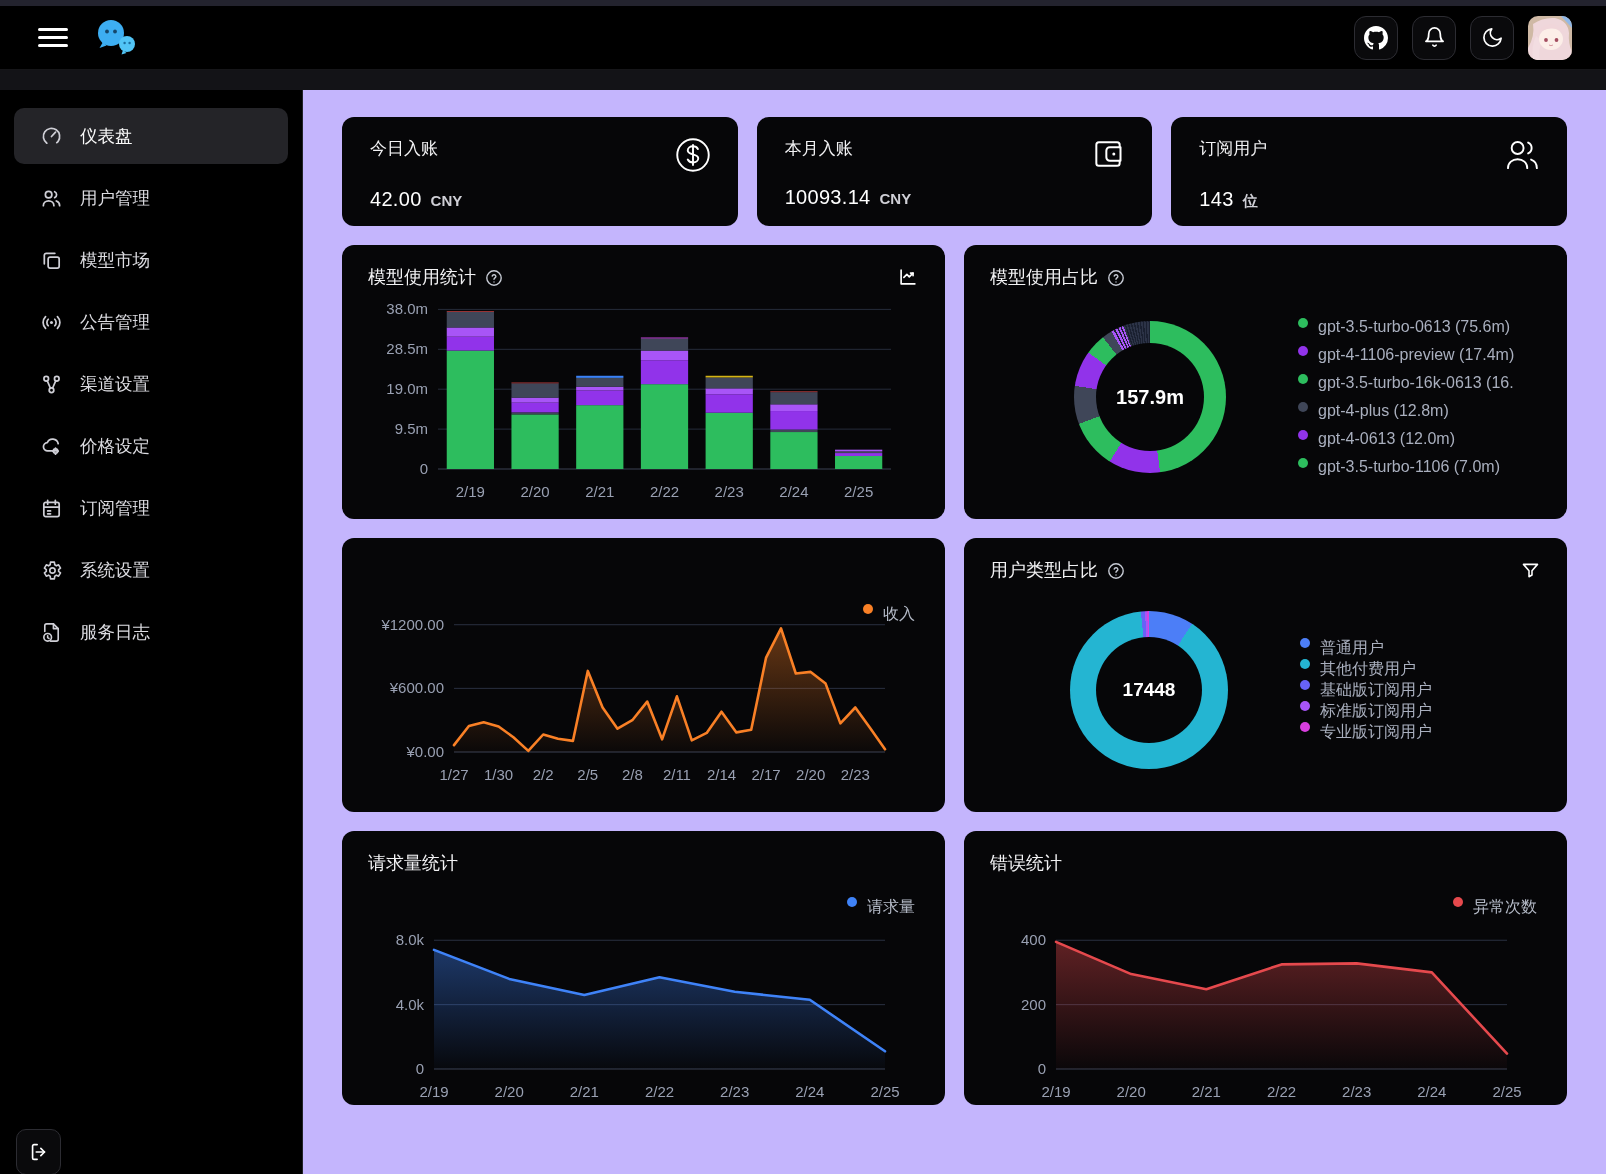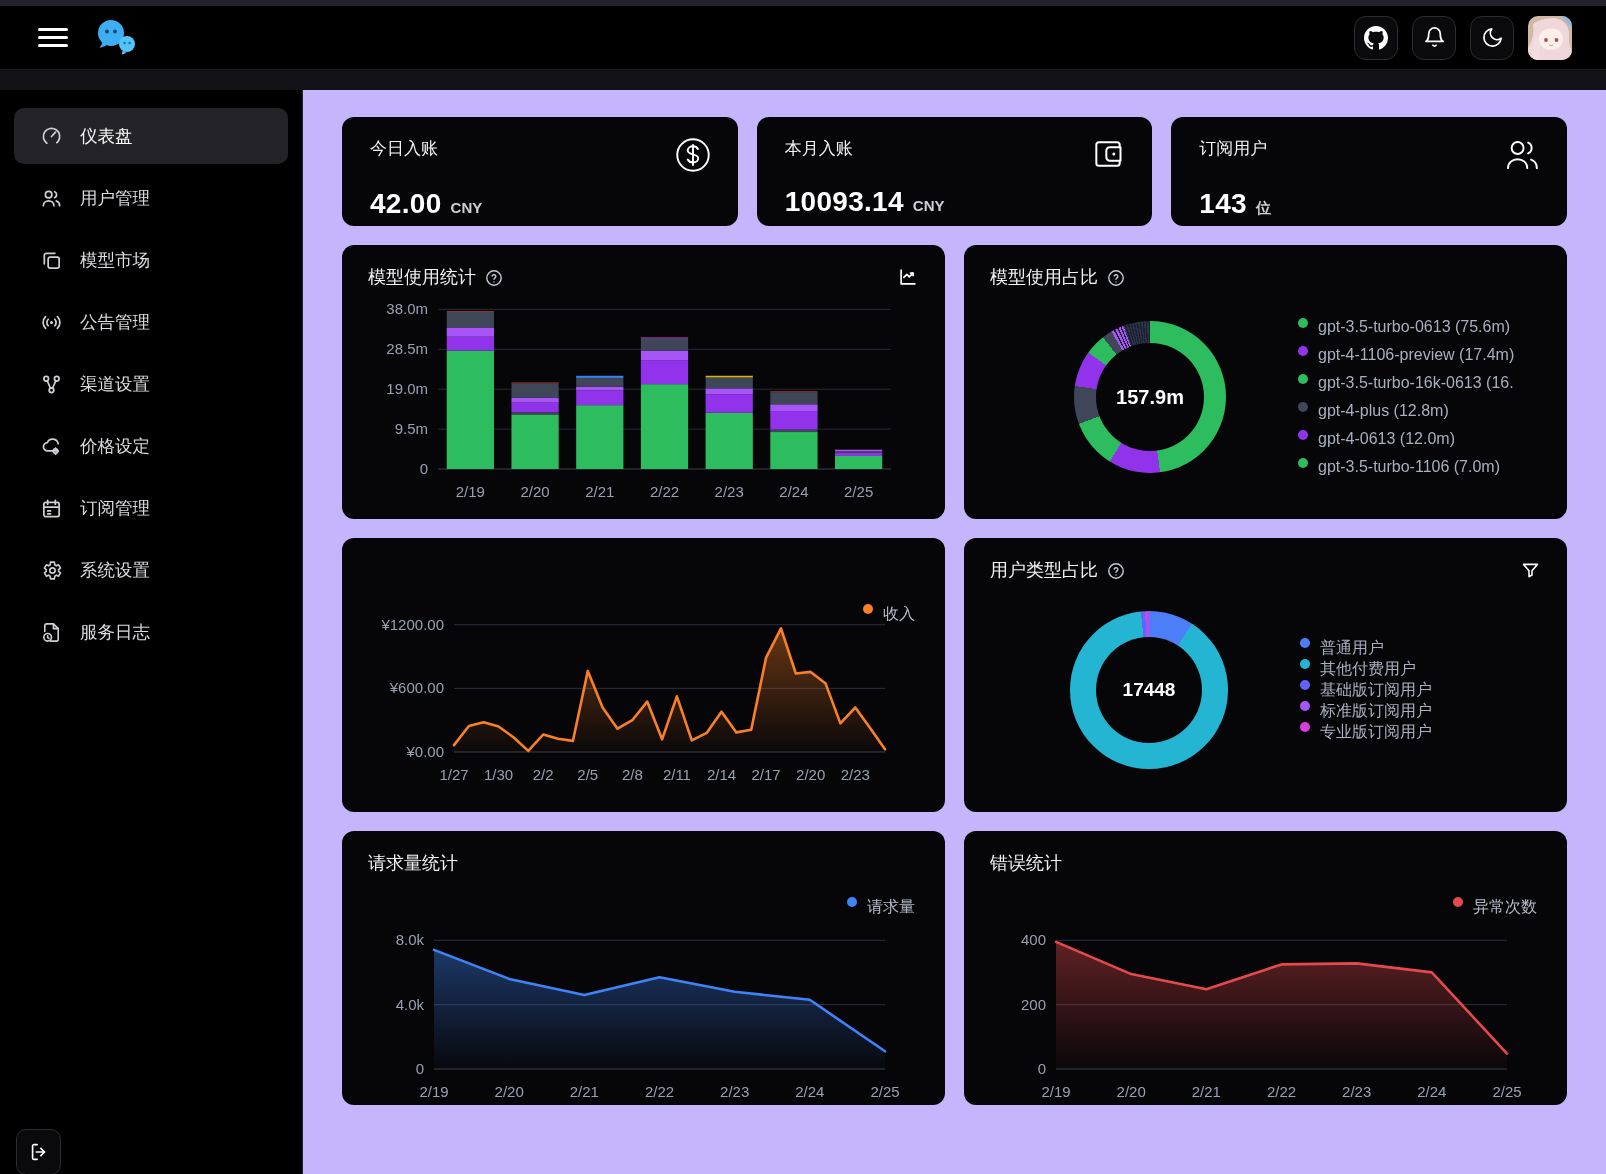--- a/index.html
+++ b/index.html
@@ -21,21 +21,21 @@
   .side-item.active { background:#242428; color:#fafafa; }
   .logout-btn { position:absolute; left:16px; bottom:13px; width:45px; height:46px; border:1px solid #2c2c32; border-radius:10px; display:flex; align-items:center; justify-content:center; color:#fff; background:#0a0a0c; cursor:pointer; }
   
   .main { flex:1; padding:27px 39px 0 39px; background:#c4b5fd; overflow:hidden; }
   .stats { display:flex; gap:19px; }
   .stat-card { flex:1; height:109px; background:#060608; border-radius:12px; padding:17px 24px 0 28px; }
   .stat-top { display:flex; align-items:flex-start; justify-content:space-between; }
   .stat-label { color:#f2f2f4; font-size:17px; padding-top:3px; }
   .stat-ic { color:#fff; }
   .stat-val-row { display:flex; align-items:baseline; gap:9px; margin-top:8px; }
-  .stat-val { color:#fff; font-size:28px; font-weight:700; letter-spacing:.3px; }
+  .stat-val { color:#fff; font-size:20px; font-weight:400; letter-spacing:.3px; }
   .stat-unit { color:#cfcfd6; font-size:15px; font-weight:600; }
   .charts { display:grid; grid-template-columns:1fr 1fr; gap:19px; margin-top:19px; }
   .card { height:274px; background:#060608; border-radius:12px; padding:20px 26px 0 26px; position:relative; overflow:hidden; }
   .card-head { display:flex; align-items:center; gap:9px; }
   .card-title { color:#f2f2f4; font-size:18px; font-weight:500; }
   .help-ic { color:#c6cad4; display:flex; margin-top:2px; }
   .card-action { margin-left:auto; color:#fff; display:flex; cursor:pointer; }
   .chart-box { margin-top:6px; }
   .tick { fill:#99a0b2; font-size:15px; }
   .xlab { fill:#99a0b2; font-size:15px; }

